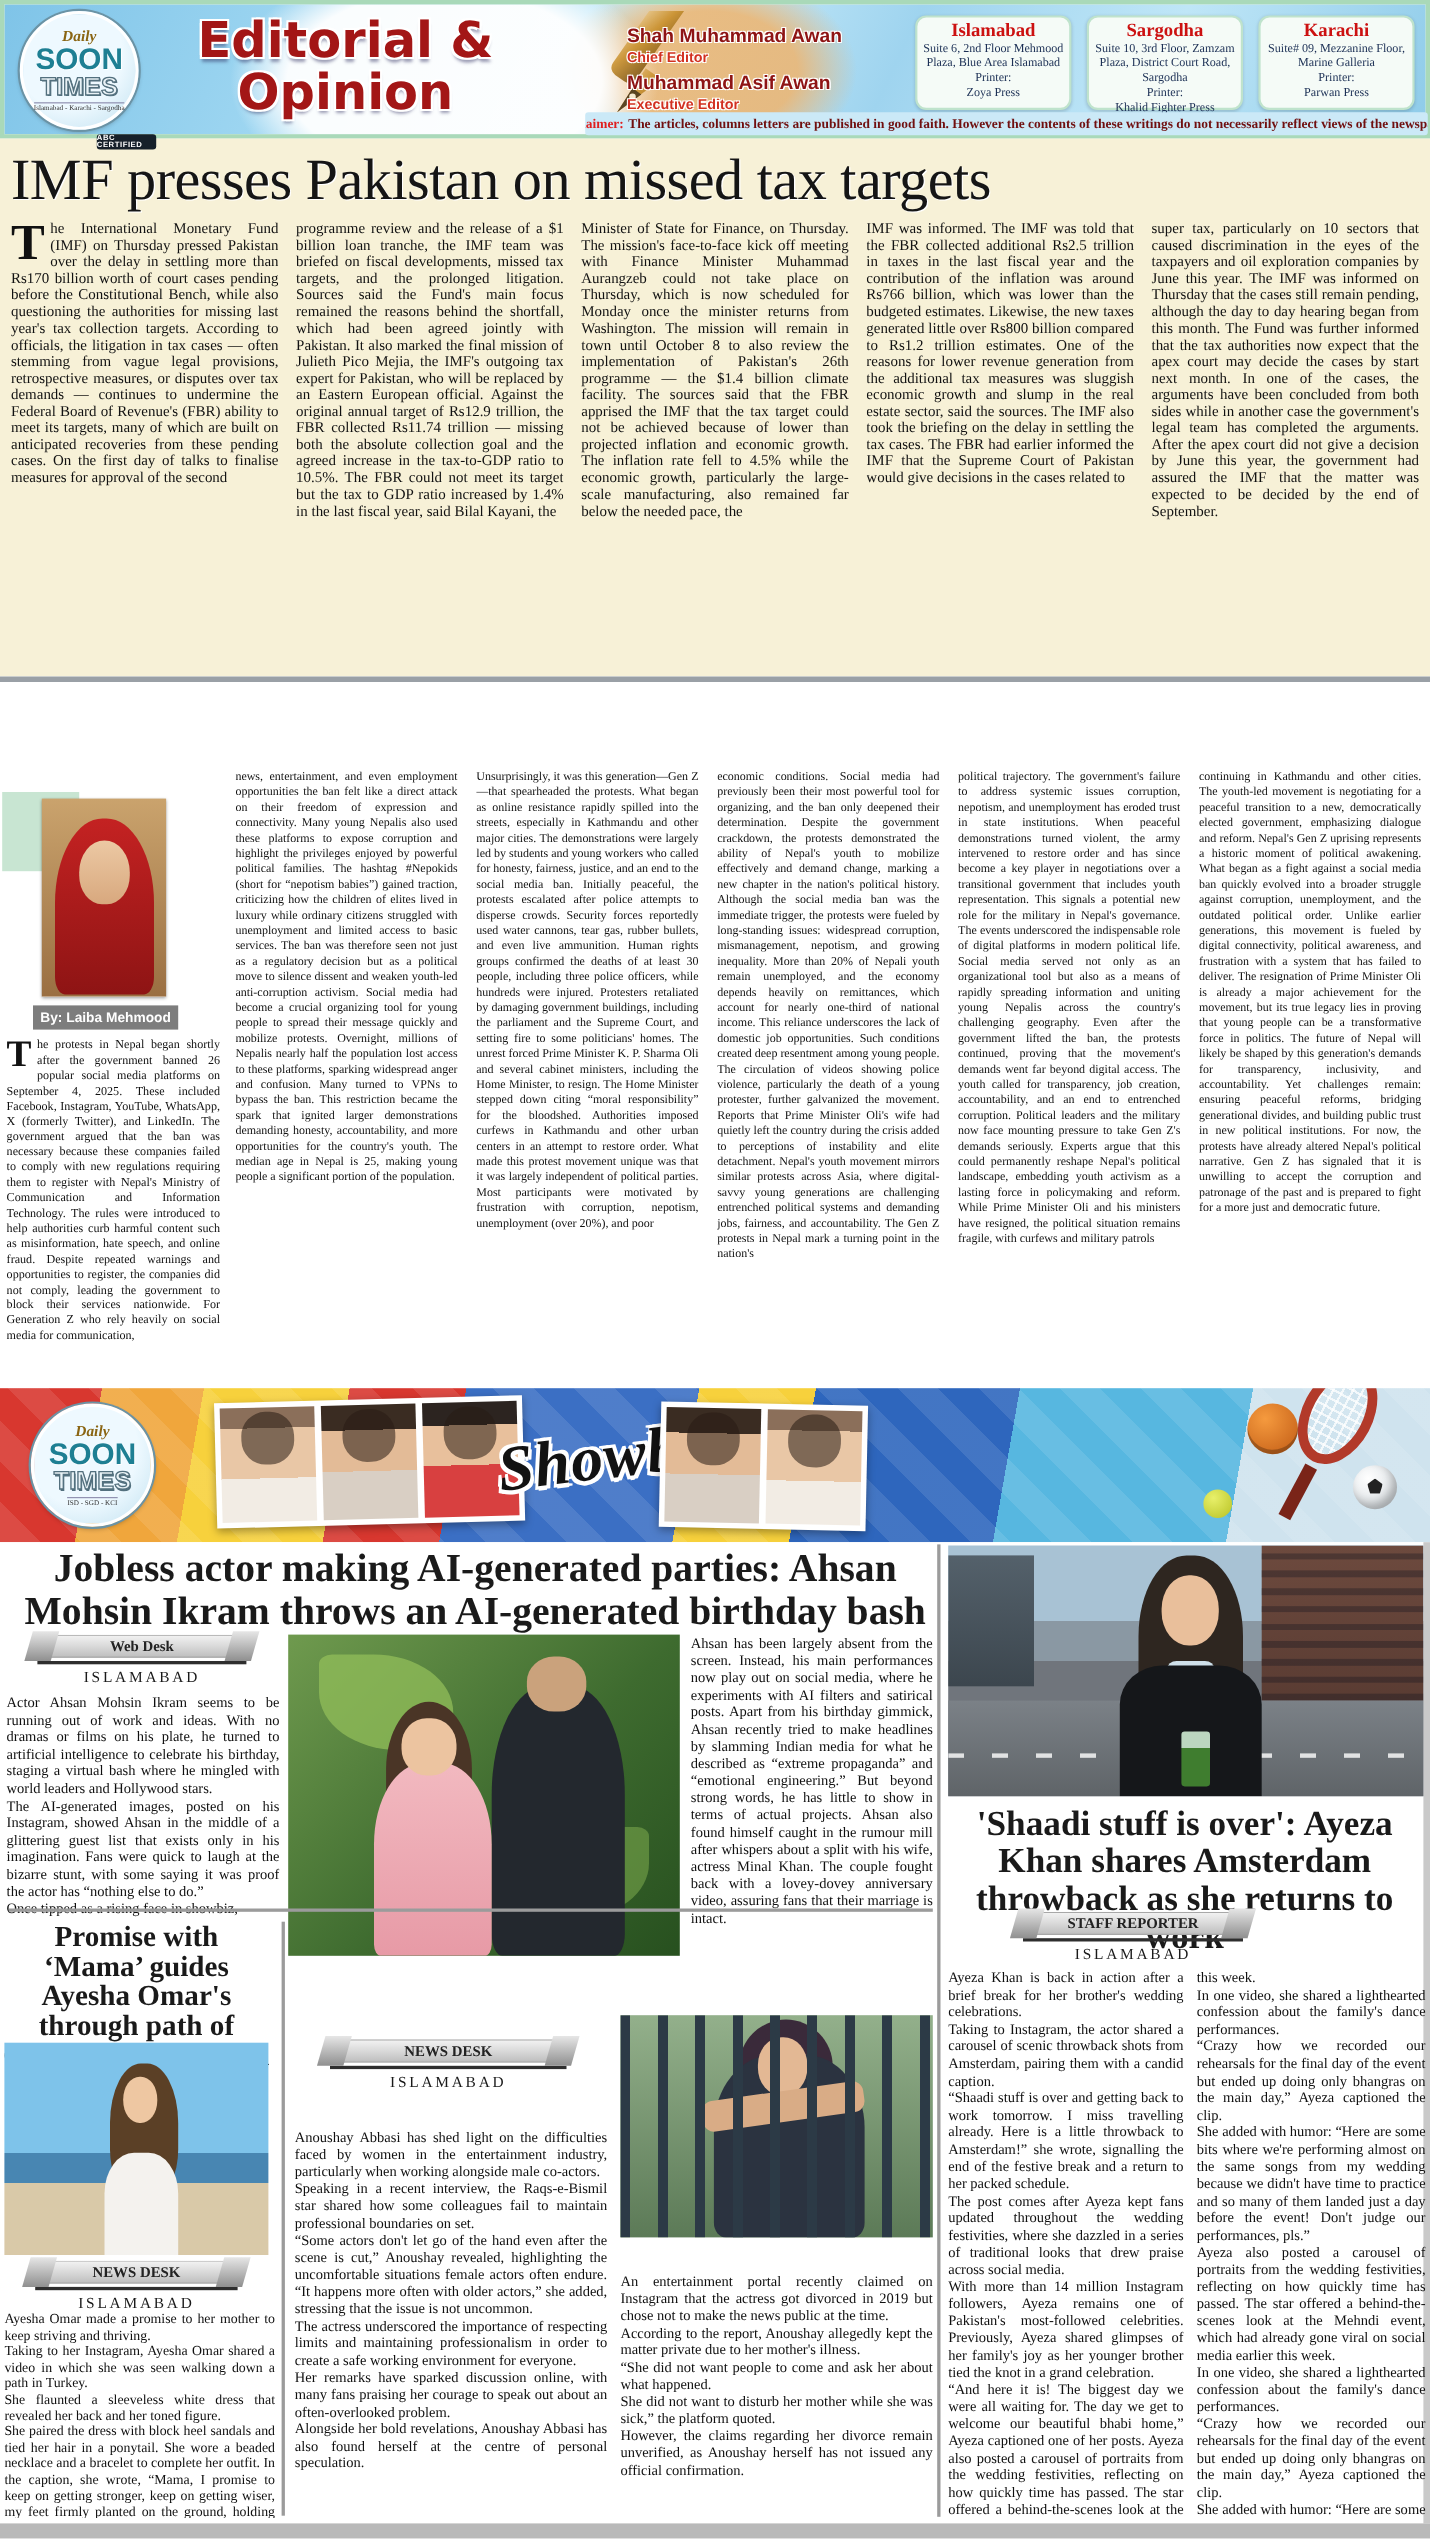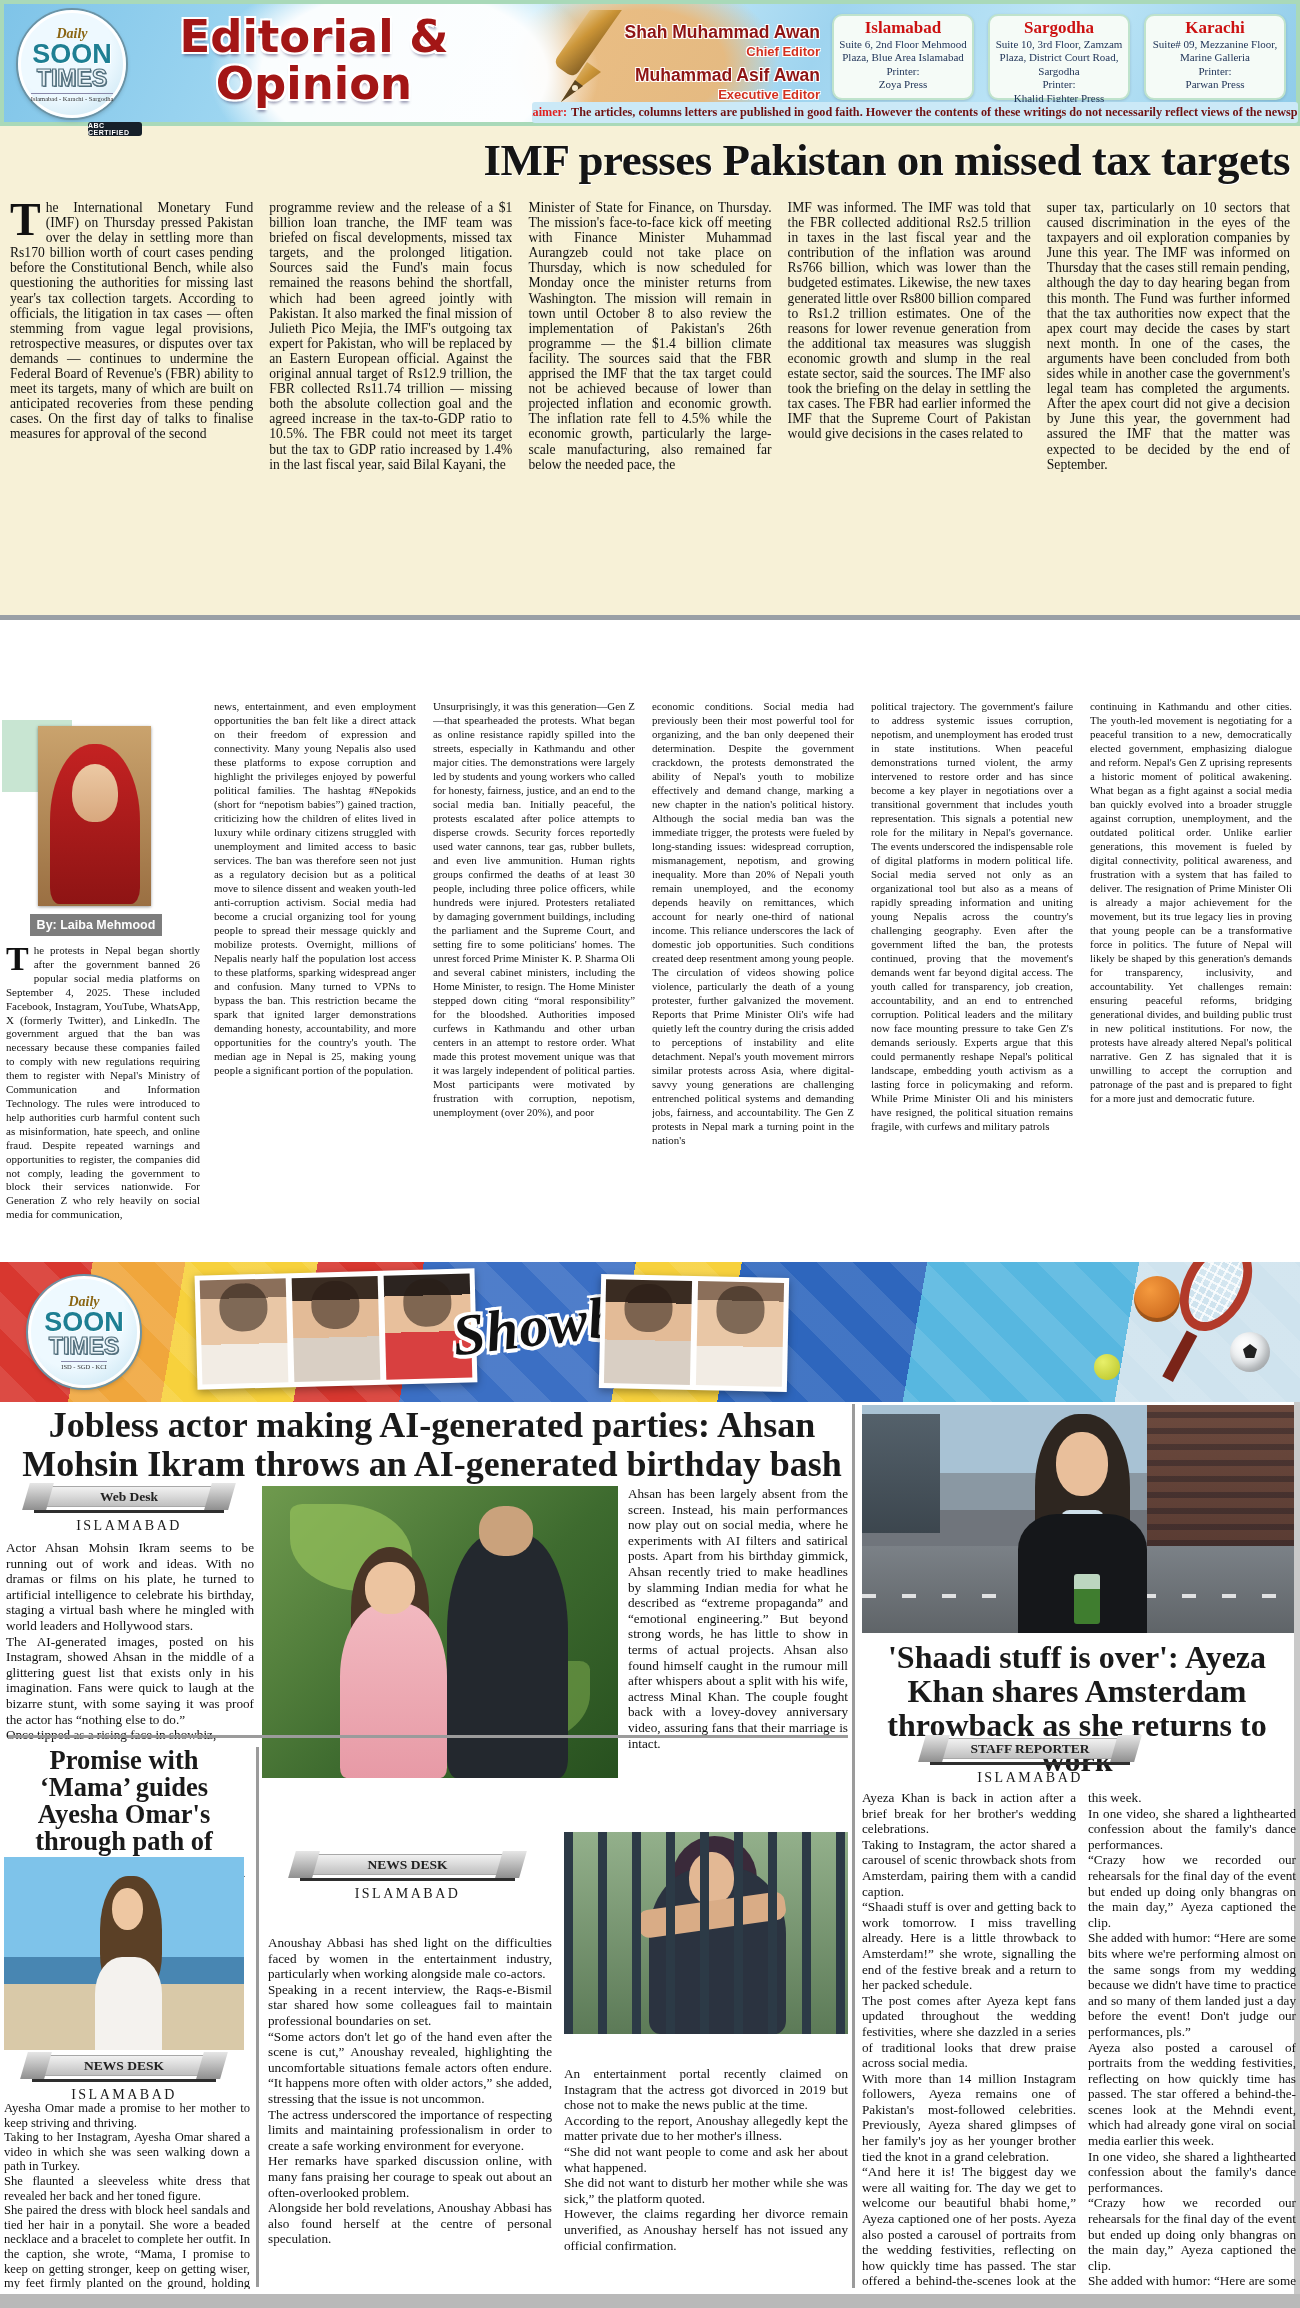--- a/index.html
+++ b/index.html
@@ -23,37 +23,37 @@
   .logo .cities{font-size:6.5px;color:#333;margin-top:3px;border-top:1px solid #88a;padding-top:1px}
   .abc-badge{position:absolute;left:84px;top:118px;width:54px;height:14px;background:#16202a;color:#fff;
     font:700 7px "Liberation Sans",sans-serif;display:flex;align-items:center;justify-content:center;border-radius:3px;letter-spacing:.5px;z-index:5}
   .ed-title{position:absolute;left:140px;top:10px;width:340px;text-align:center;
     font-family:"DejaVu Sans",sans-serif;font-weight:800;color:#a31616;line-height:1.04;
     text-shadow:-2px -2px 0 #fff,2px -2px 0 #fff,-2px 2px 0 #fff,2px 2px 0 #fff,0 4px 3px rgba(40,40,90,.45)}
   .ed-title .l1{font-size:45px}
   .ed-title .l2{font-size:45px}
   .pen{position:absolute;left:505px;top:6px;width:150px;height:106px;overflow:hidden;opacity:.9}
   .pen svg{width:100%;height:100%}
-  .editors{position:absolute;left:566px;top:18px;width:250px;text-align:right}
+  .editors{position:absolute;left:566px;top:18px;width:250px;text-align:left}
   .editors .name{font-family:"Liberation Sans",sans-serif;font-weight:800;font-size:17.5px;color:#8e1414;
     text-shadow:-1px -1px 0 #fff,1px -1px 0 #fff,-1px 1px 0 #fff,1px 1px 0 #fff}
   .editors .role{font-family:"Liberation Sans",sans-serif;font-weight:700;font-size:13px;color:#d23020;margin:1px 0 6px;
     text-shadow:-1px -1px 0 #fff,1px -1px 0 #fff,-1px 1px 0 #fff,1px 1px 0 #fff}
   .office{position:absolute;top:10px;width:142px;height:86px;background:#f5fbf7;border:2px solid #bfe3cc;border-radius:10px;
     text-align:center;padding:2px 3px;box-shadow:0 1px 3px rgba(0,0,0,.15)}
   .office .city{font-weight:700;font-size:17px;color:#cc1111}
   .office .addr,.office .pr{font-size:11px;line-height:1.22;color:#1c3055}
   .o1{left:828px}.o2{left:984px}.o3{left:1140px}
   .disclaimer{position:absolute;left:528px;top:98px;width:766px;height:21px;background:#cbe9f7;border-radius:3px;
     display:flex;align-items:center;justify-content:center;font-size:12.2px;color:#701010;font-weight:700;white-space:nowrap;overflow:hidden}
   .disclaimer b{color:#e01f1f;margin-right:4px}
 
   
   .imf{position:absolute;top:126px;left:0;width:1300px;height:489px;background:#f7f1d7;padding:6px 10px}
-  .imf h1{text-align:right;font-weight:700;font-size:45px;color:#151515;letter-spacing:-.5px;
+  .imf h1{text-align:left;font-weight:400;font-size:53px;color:#151515;letter-spacing:-.5px;
     text-shadow:1px 1px 0 #fff;margin-top:2px}
   .imf-cols{position:absolute;left:10px;right:10px;top:74px;bottom:8px;display:flex;gap:16px}
   .col{flex:1;text-align:justify;overflow:hidden}
   .imf-cols .col{font-size:13.6px;line-height:15.1px;color:#111}
   .dropcap{float:left;font-size:46px;line-height:36px;font-weight:700;padding:2px 5px 0 0;color:#111}
 
   
   .social{position:absolute;top:615px;left:0;width:1300px;height:647px;background:#fff}
   .social .topbar{position:absolute;top:0;left:0;right:0;height:5px;background:#9aa0a6}
   .social .band{position:absolute;top:7px;left:0;right:0;height:70px;background:#cde9d6;display:flex;align-items:center;justify-content:center}

